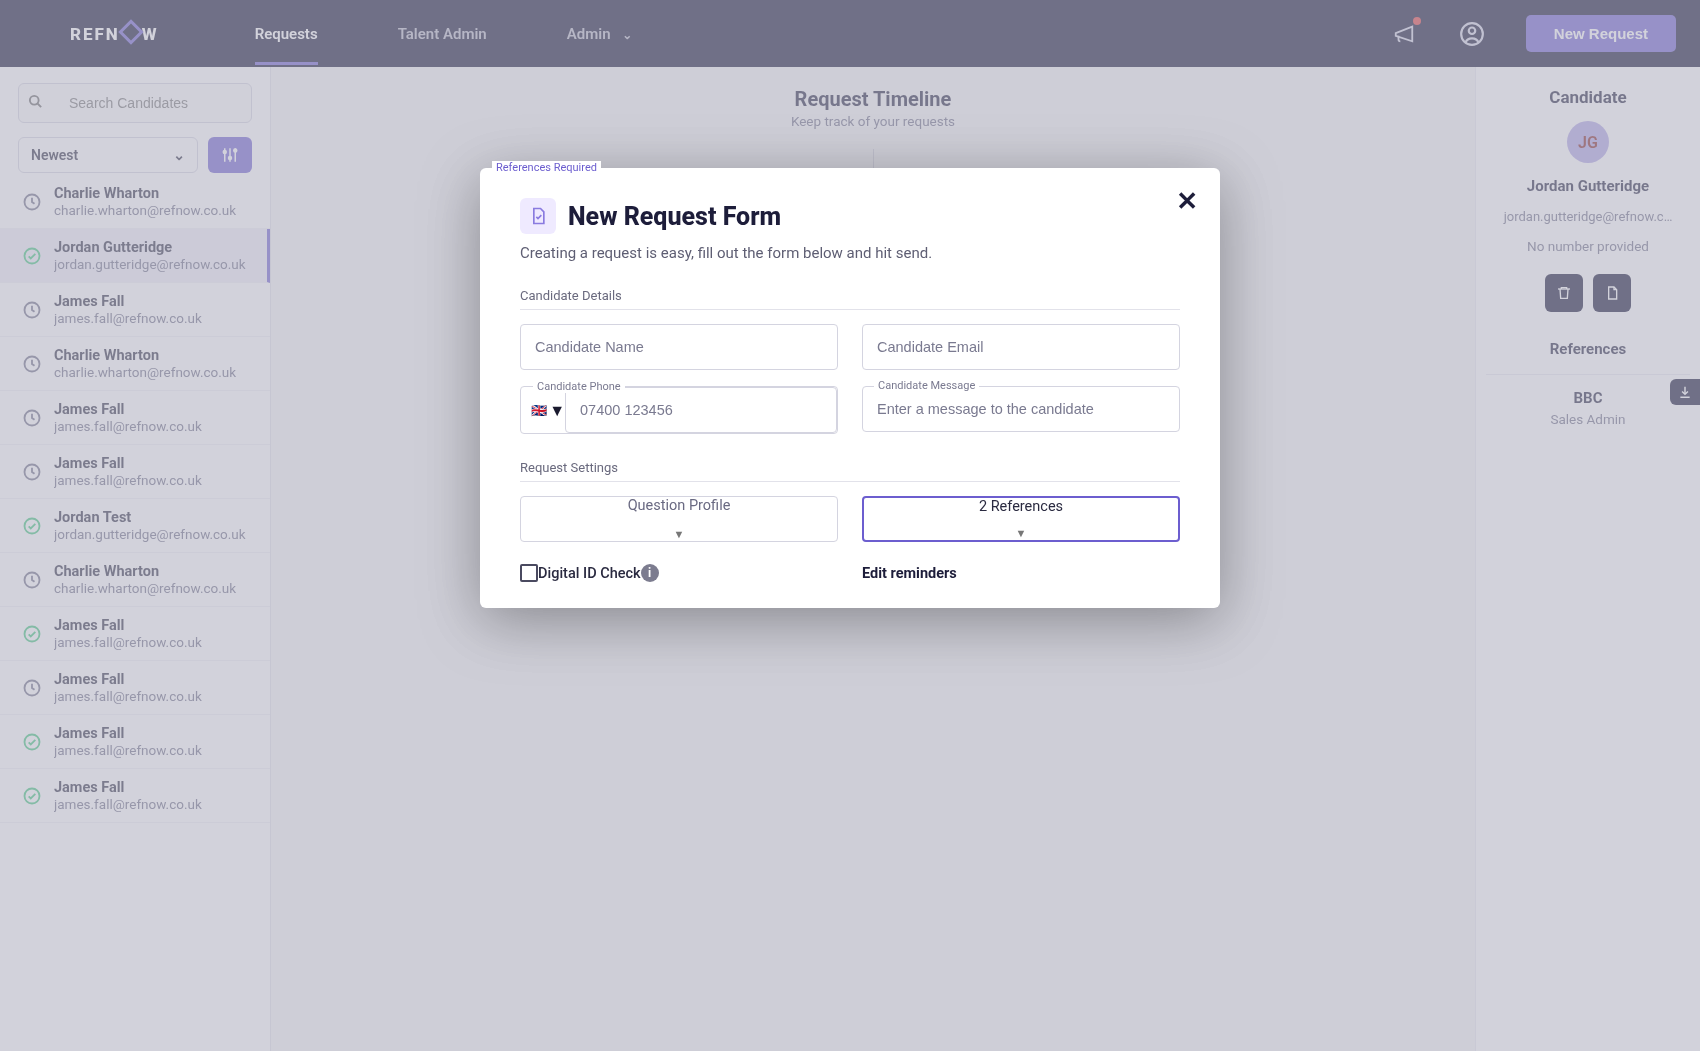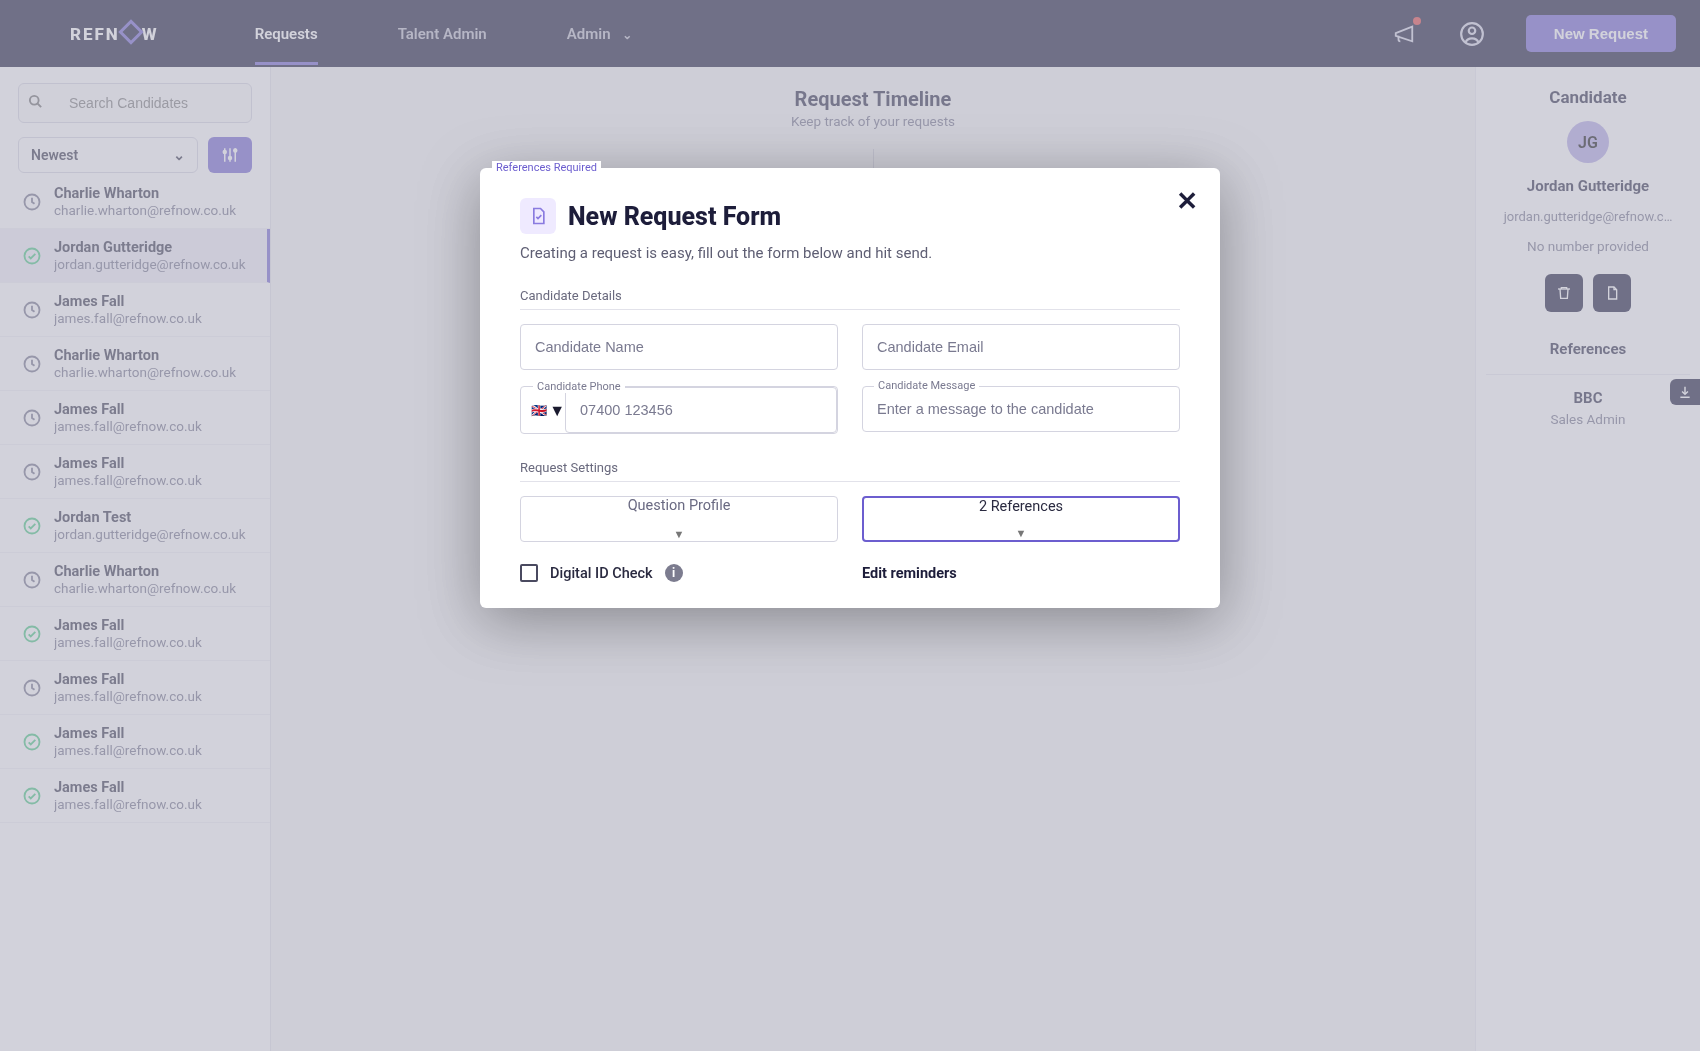--- a/index.html
+++ b/index.html
@@ -50,21 +50,21 @@
   .cand-email { font-size: 13.5px; color: #6c6c85; white-space: nowrap; overflow: hidden; text-overflow: ellipsis; }
 
   .center { flex: 1; padding: 20px; overflow:auto;}
   .timeline-h { text-align: center; }
   .timeline-title { font-size: 20px; font-weight: 700; color: #1d1d3a; }
   .timeline-sub { font-size: 13.5px; color: #6c6c85; margin-top: 2px;}
   .timeline-bar { width: 1px; height: 420px; background: #d0d0da; margin: 20px auto 0; }
 
   .rightpanel { width: 225px; background: #fff; border-left: 1px solid #e8e8ef; padding: 20px 10px; text-align: center; position: relative;}
   .rp-label { font-weight: 700; font-size: 17px; color: #1d1d3a; }
-  .avatar-jg { width: 42px; height: 42px; border-radius: 50%; background: #ada2e3; color:#000000; margin: 14px auto; display:flex; align-items:center; justify-content:center; font-weight:600;text-align:center;}
+  .avatar-jg { width: 42px; height: 42px; border-radius: 50%; background: #ada2e3; color:#7f1d1d; margin: 14px auto; display:flex; align-items:center; justify-content:center; font-weight:600;text-align:center;}
   .rp-name { font-weight: 700; font-size: 15px; color: #1d1d3a; }
   .rp-email { font-size: 13px; color: #6c6c85; margin-top: 14px; white-space: nowrap; overflow: hidden; text-overflow: ellipsis;}
   .rp-phone { font-size: 13.5px; color: #6c6c85; margin-top: 14px; }
   .rp-actions { display:flex; gap:10px; justify-content:center; margin-top:20px; }
   .sq-btn { width:38px; height:38px; background:#0b0b2e; border-radius:6px; display:flex; align-items:center; justify-content:center; color:#fff;}
   .rp-sec-h { font-weight: 700; font-size: 15px; margin-top: 28px; color:#1d1d3a;}
   .ref-row { padding: 14px 0; border-top:1px solid #e8e8ef; margin-top:16px; position:relative;}
   .ref-comp { font-weight:700; font-size:15px; color:#1d1d3a;}
   .ref-role { font-size:13.5px; color:#6c6c85; margin-top:4px;}
   .dl-badge { position:absolute; right:-10px; top:4px; width:30px; height:26px; border-radius:6px 0 0 6px; background:#0b0b2e; display:flex; align-items:center; justify-content:center; color:#fff;}
@@ -87,21 +87,21 @@
   .float-label { position:absolute; top:-7px; left:12px; font-size:11px; color:#7a7a90; background:#fff; padding:0 4px;}
   .flag { font-size:13px; margin-left:10px; margin-right:2px;}
   .phone-wrap { border:1px solid #d4d4e0; border-radius:4px; display:flex; align-items:center; position:relative;}
 
   .caret-field { display:flex; align-items:center; justify-content:space-between; color:#6a6a82; cursor:pointer;}
   .caret-field.active { border:2px solid #6c5ecf; color:#2a2a40;}
   .caret-field .arr { color:#777; font-size:11px;}
   .caret-field.active .float-label { color:#6c5ecf;}
 
   .below-grid { display:grid; grid-template-columns:1fr 1fr; gap:24px; margin-top:22px; align-items:center;}
-  .chk-row { display:flex; align-items:center; gap:12px; }
+  .chk-row { display:flex; align-items:center; }
   .chk-box { width:18px; height:18px; border:2px solid #4a4a60; border-radius:2px;}
   .chk-label { font-size:14.5px; color:#2a2a40; font-weight:500;}
   .info-ic { width:18px; height:18px; border-radius:50%; background:#7c7c8f; color:#fff; font-size:12px; display:flex; align-items:center; justify-content:center; font-weight:700;}
   .edit-rem { font-size:14.5px; font-weight:700; color:#1d1d3a; cursor:pointer;}
 
   .modal-footer { display:flex; justify-content:flex-end; gap:16px; margin-top:100px;}
   .btn-outline { background:#fff; border:1px solid #c8c8d4; color:#2a2a40; padding:10px 22px; border-radius:5px; font-weight:700; font-size:14px; cursor:pointer;}
   .btn-primary { background:#6c5ecf; border:none; color:#fff; padding:10px 22px; border-radius:5px; font-weight:700; font-size:14px; cursor:pointer;}
 
   svg { display:block; }

